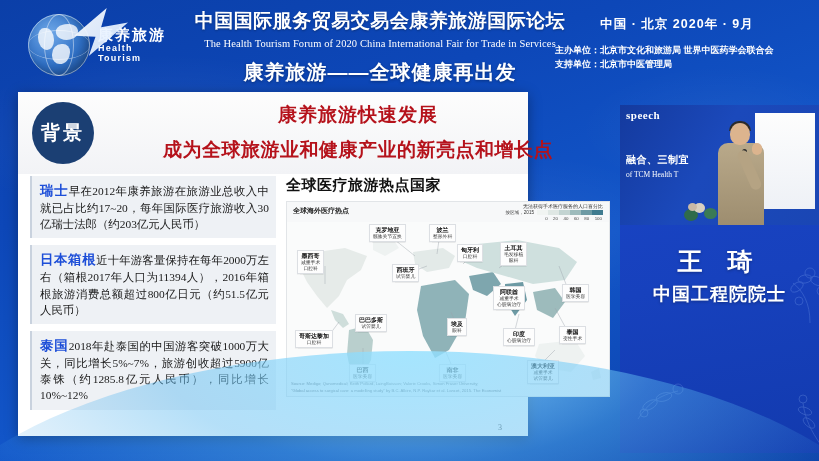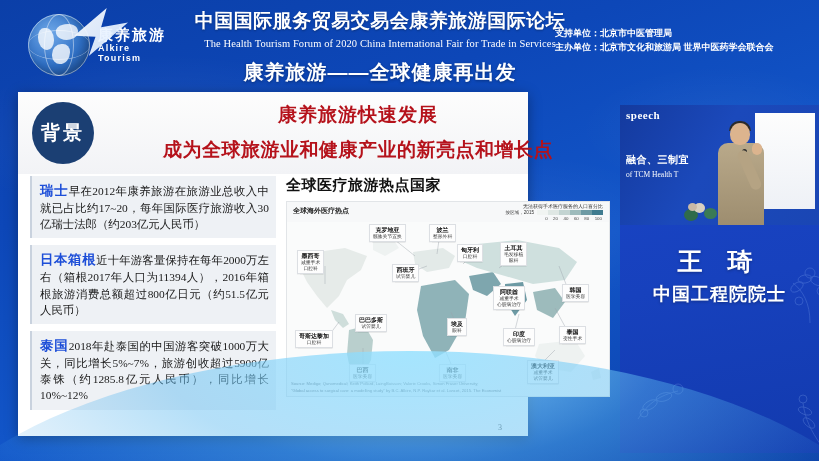--- a/index.html
+++ b/index.html
@@ -173,35 +173,36 @@
         <div class="meridian"></div>
         <div class="meridian m2"></div>
         <div class="meridian m3"></div>
         <div class="land l1"></div>
         <div class="land l2"></div>
         <div class="land l3"></div>
       </div>
       <div class="swoosh"></div>
       <div class="logo-text">
         <div class="logo-cn">康养旅游</div>
-        <div class="logo-en">Alkire Tourism</div>
+        <div class="logo-en">Health Tourism</div>
       </div>
     </div>
 
     <div class="header-center">
       <div class="h-title-cn">中国国际服务贸易交易会康养旅游国际论坛</div>
       <div class="h-title-en">The Health Tourism Forum of  2020 China International Fair for Trade in Services</div>
       <div class="h-sub-cn">康养旅游——全球健康再出发</div>
       <div class="h-sub-en">Health Tourism——Restart for Global Health</div>
     </div>
 
     <div class="header-right">
+      <div class="hr-line1">中国 · 北京   2020年 · 9月</div>
       <div class="hr-org">
+        <div>主办单位：北京市文化和旅游局 世界中医药学会联合会</div>
         <div>支持单位：北京市中医管理局</div>
-        <div>主办单位：北京市文化和旅游局 世界中医药学会联合会</div>
       </div>
     </div>
   </div>
 
   <div id="slide">
 
     <div class="slide-head">
       <div class="badge">背景</div>
       <div class="slide-title">
         <div class="st-1">康养旅游快速发展</div>

